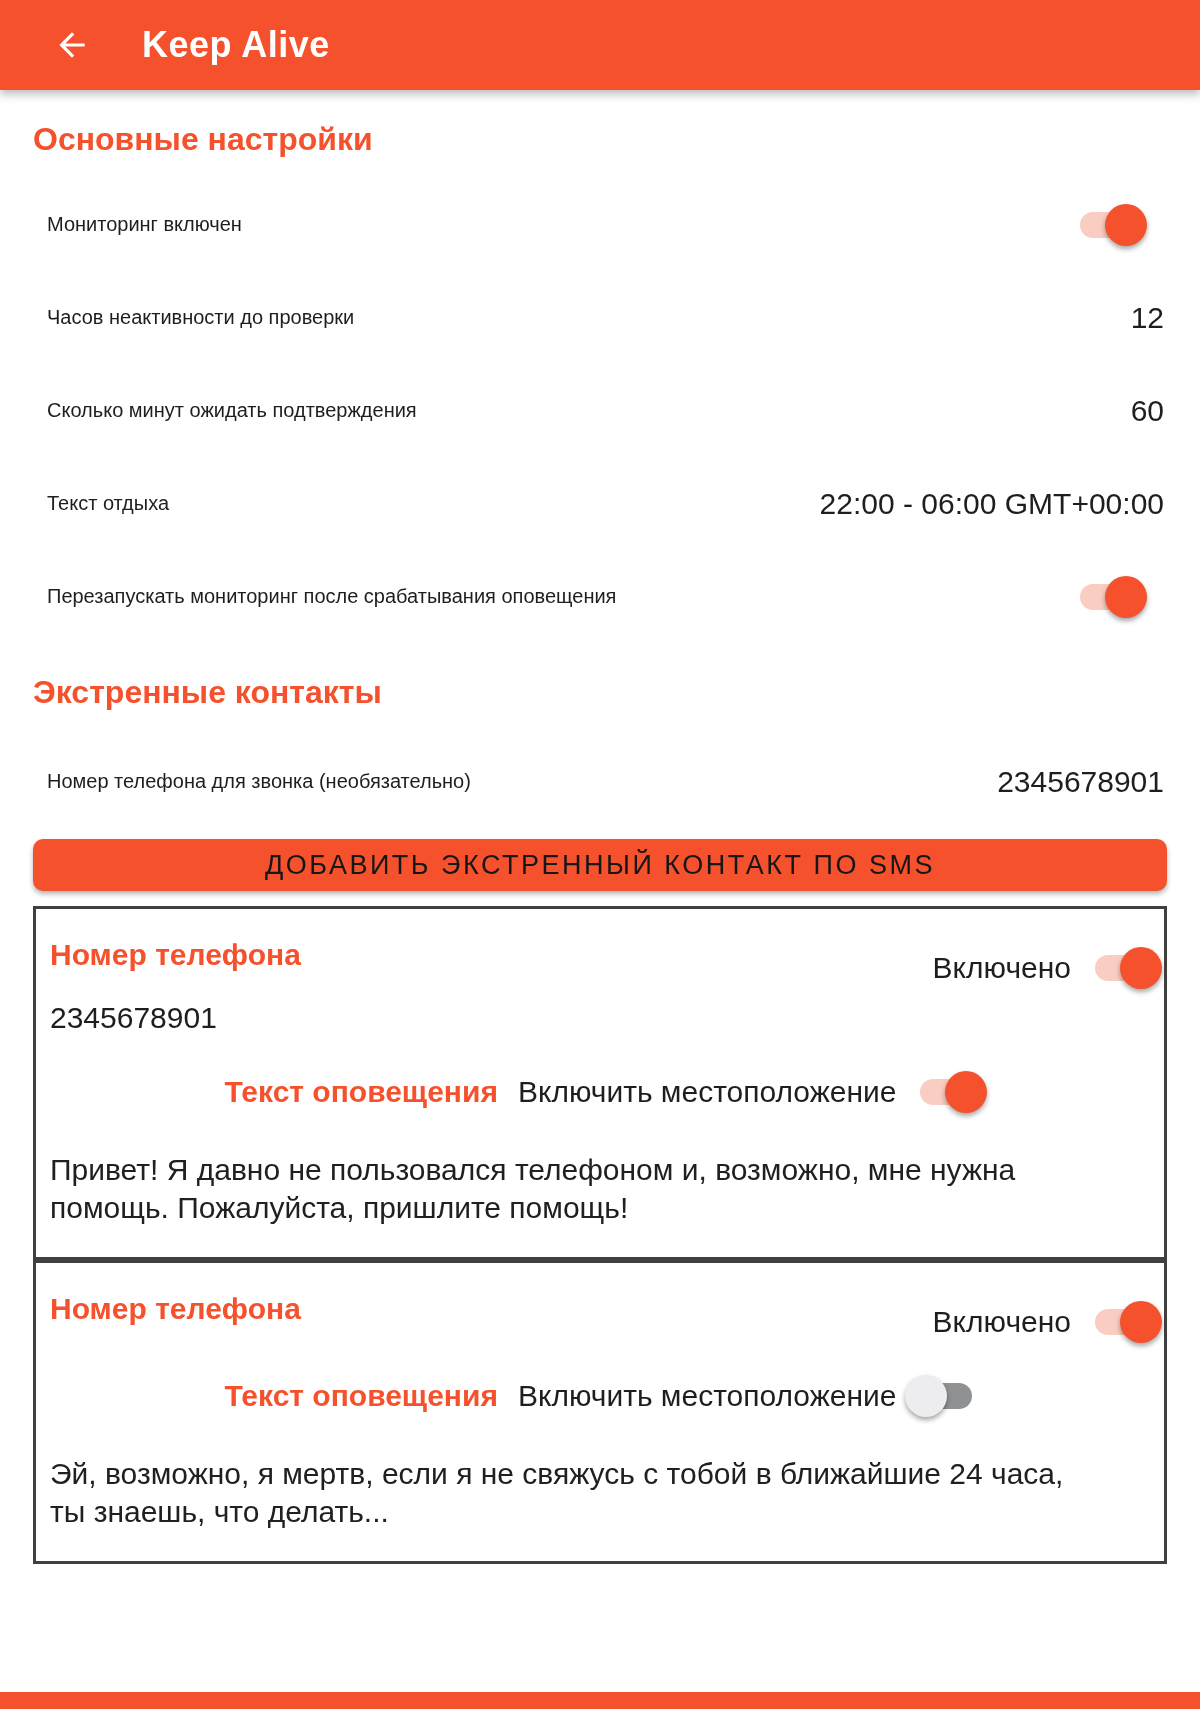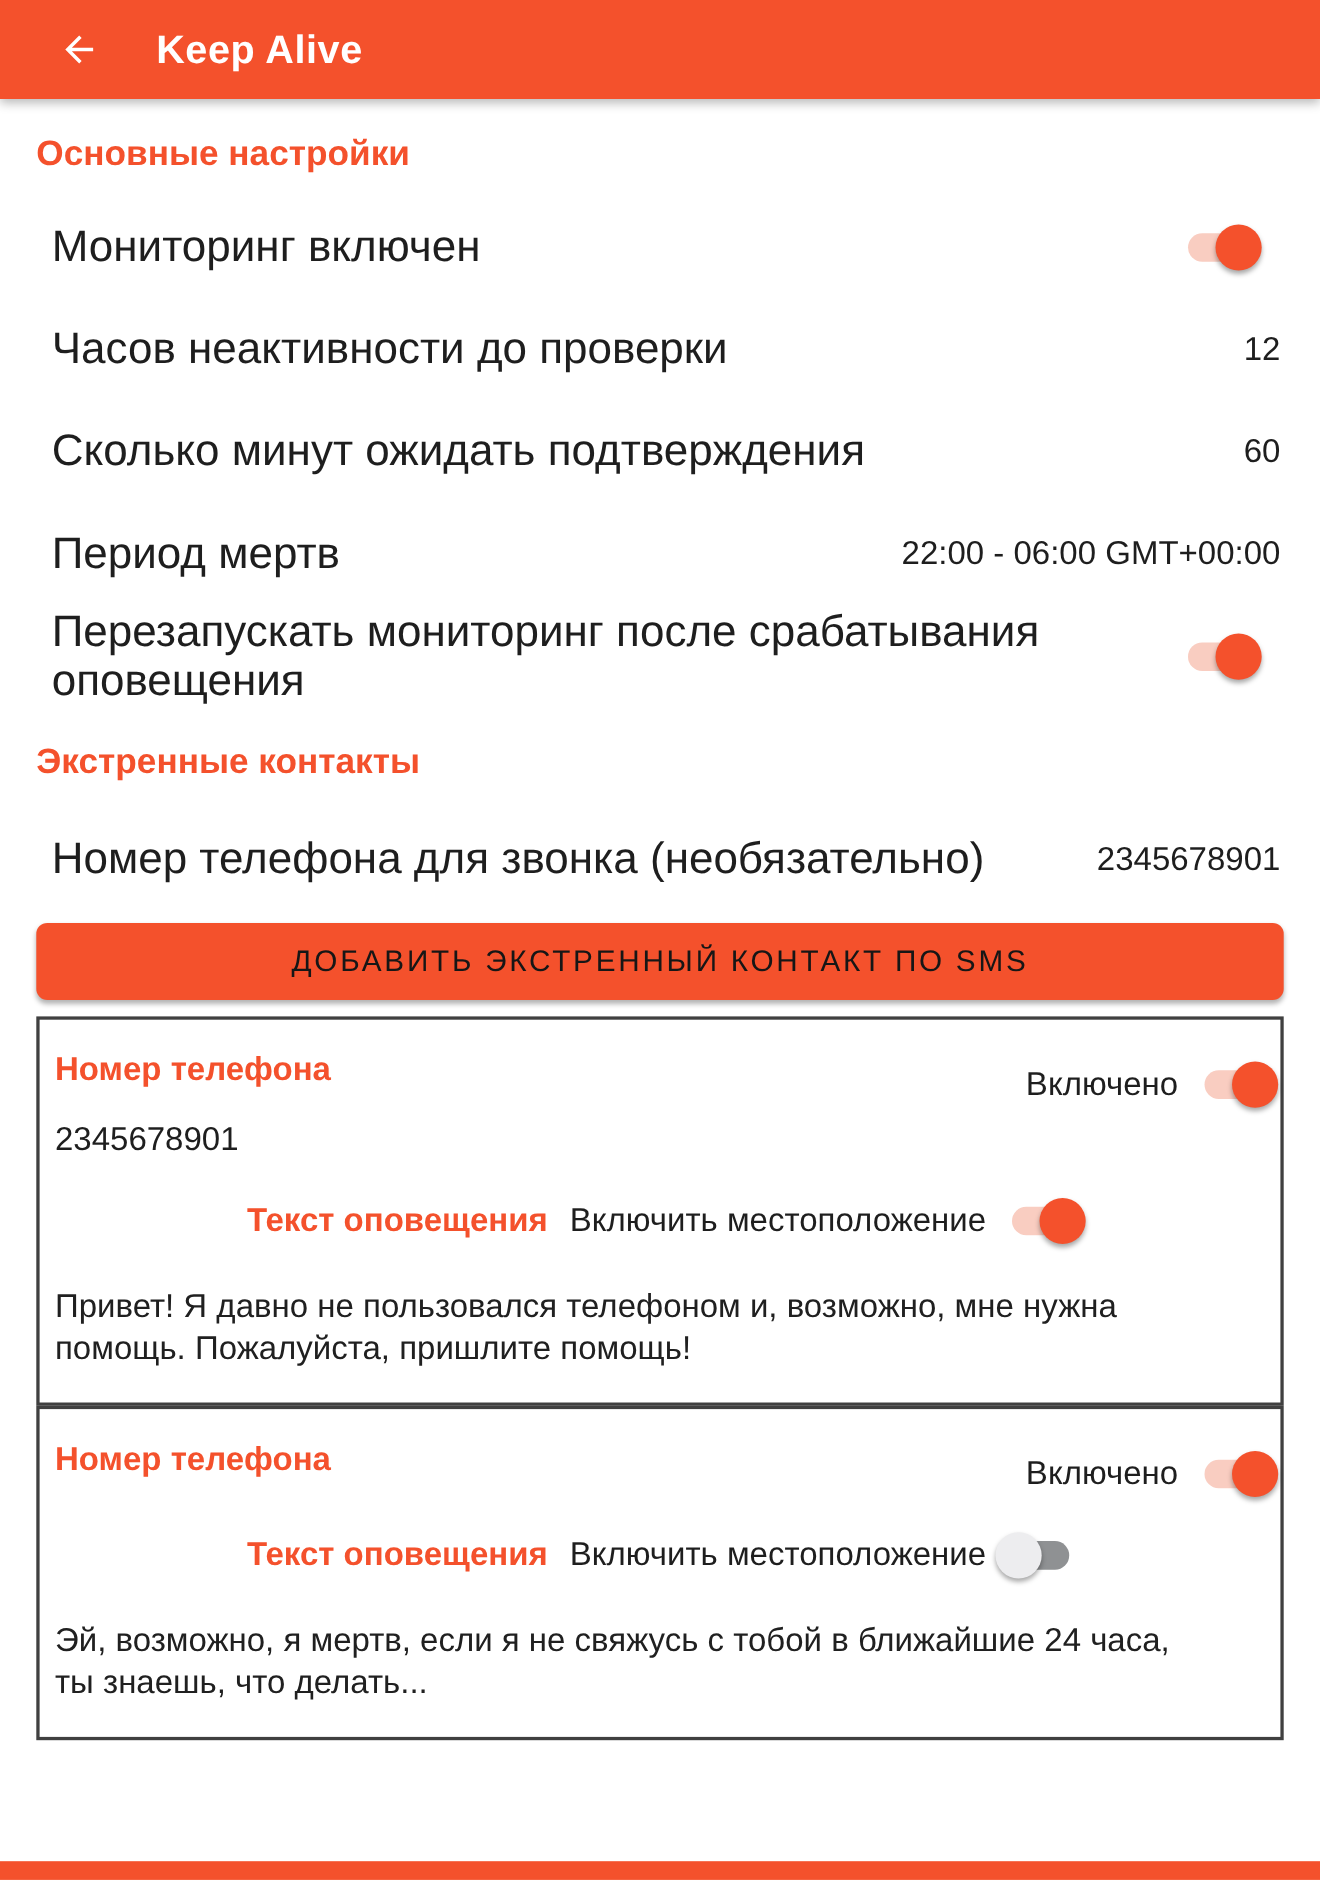--- a/index.html
+++ b/index.html
@@ -47,21 +47,21 @@
   .rows { margin-top:20px; }
   .setting-row {
     height:93px;
     display:flex;
     align-items:center;
     justify-content:space-between;
     padding-left:14px;
     padding-right:3px;
   }
   .setting-row.has-toggle { padding-right:35px; }
-  .setting-label { font-size:40px; color:#1e1e1e; }
+  .setting-label { font-size:20px; color:#1e1e1e; }
   .setting-value { font-size:30px; color:#1e1e1e; white-space:nowrap; }
   
   .switch {
     position:relative;
     display:inline-block;
     width:52px; height:26px;
     border-radius:13px;
     background:#F9CDC1;
     flex-shrink:0;
     cursor:pointer;
@@ -78,21 +78,21 @@
   .switch.off { background:#8F9193; }
   .switch.off .knob {
     right:auto; left:-15px;
     background:#EDEDEF;
   }
   
   .rows.single { margin-top:24px; }
   .add-btn {
     display:block;
     width:100%;
-    height:70px;
+    height:52px;
     margin-top:11px;
     background:#F4512C;
     border:none;
     border-radius:10px;
     box-shadow:0 3px 5px rgba(0,0,0,0.3);
     color:#161616;
     font-family:"Liberation Sans", sans-serif;
     font-size:27px;
     font-weight:500;
     letter-spacing:2.5px;
@@ -179,21 +179,21 @@
     </div>
     <div class="setting-row">
       <span class="setting-label">Часов неактивности до проверки</span>
       <span class="setting-value">12</span>
     </div>
     <div class="setting-row">
       <span class="setting-label">Сколько минут ожидать подтверждения</span>
       <span class="setting-value">60</span>
     </div>
     <div class="setting-row">
-      <span class="setting-label">Период мертв</span>
+      <span class="setting-label">Текст отдыха</span>
       <span class="setting-value">22:00 - 06:00 GMT+00:00</span>
     </div>
     <div class="setting-row has-toggle">
       <span class="setting-label">Перезапускать мониторинг после срабатывания оповещения</span>
       <span class="switch on">
           <span class="knob"></span>
         </span>
     </div>
   </div>
 

